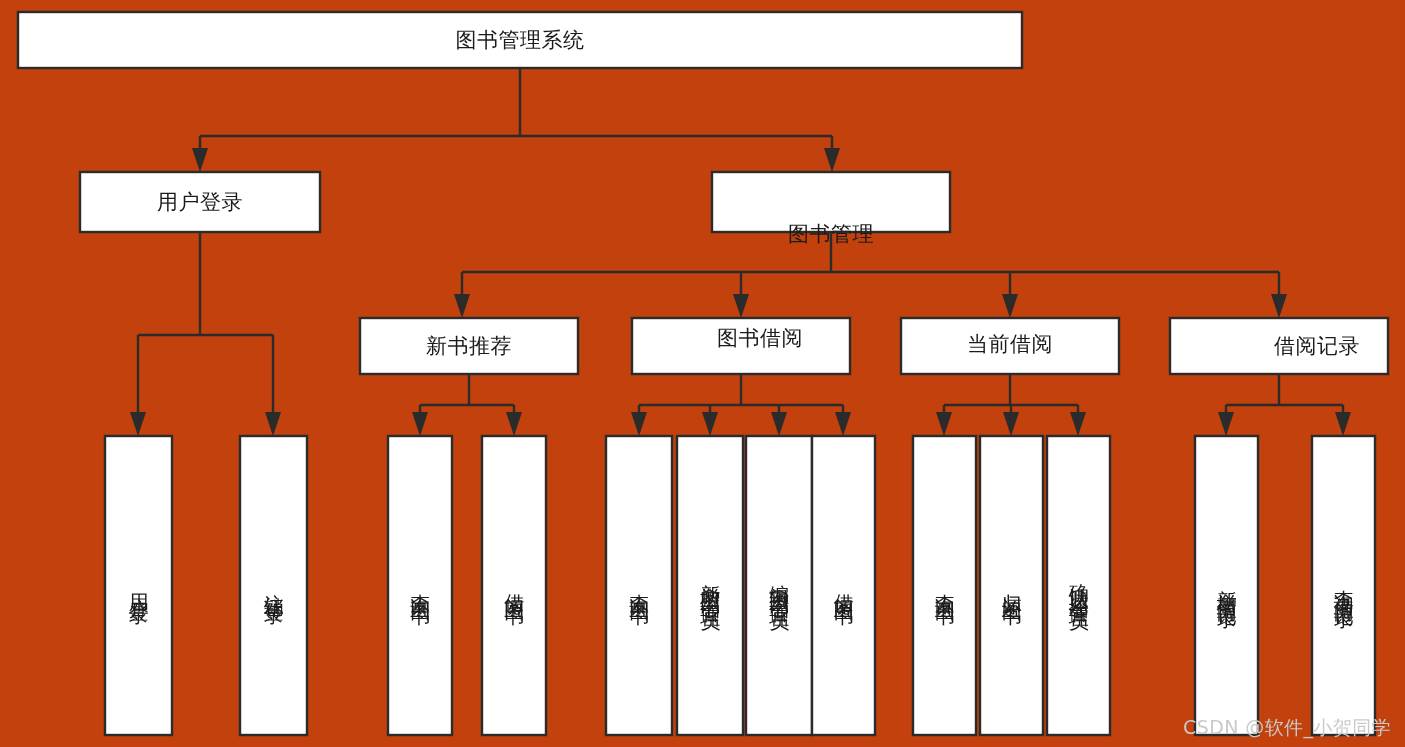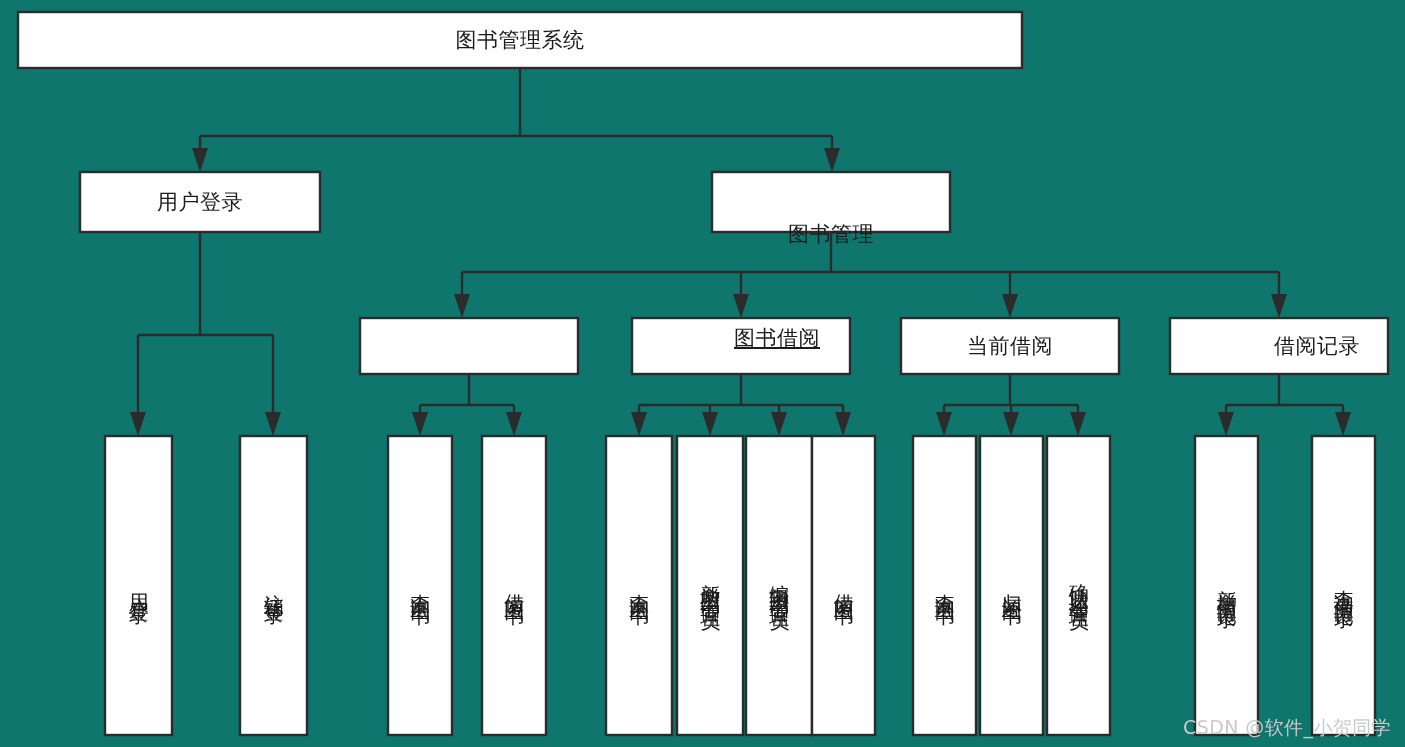--- a/index.html
+++ b/index.html
@@ -8,21 +8,21 @@
     padding: 0;
     background: #ffffff;
   }
   body {
     font-family: "DejaVu Sans", "Liberation Sans", sans-serif;
   }
   #diagram-root {
     position: relative;
     width: 1405px;
     height: 747px;
-    background: #0f766e;
+    background: #c2410c;
     overflow: hidden;
   }
   svg#flow-svg {
     position: absolute;
     left: 0;
     top: 0;
     width: 1405px;
     height: 747px;
   }
   .box-rect {
@@ -179,22 +179,23 @@
       <polygon class="arrowhead" points="1226,436 1218,412 1234,412"></polygon>
       <polygon class="arrowhead" points="1343,436 1335,412 1351,412"></polygon>
     </g>
   </svg>
 
   <div class="node-label horizontal" style="left:18px; top:12px; width:1004px; height:56px;">图书管理系统</div>
 
   <div class="node-label horizontal" style="left:80px; top:172px; width:240px; height:60px;">用户登录</div>
   <div class="node-label horizontal" style="left:712px; top:172px; width:238px; height:60px;margin-top:32px;">图书管理</div>
 
-  <div class="node-label horizontal" style="left:668px; top:318px; width:218px; height:40px;text-decoration:underline;">图书借阅</div>
-  <div class="node-label horizontal" style="left:901px; top:318px; width:218px; height:56px;">当前借阅</div>
+  <div class="node-label horizontal" style="left:360px; top:318px; width:218px; height:56px;">新书推荐</div>
+  <div class="node-label horizontal" style="left:651px; top:318px; width:218px; height:40px;">图书借阅</div>
+  <div class="node-label horizontal" style="left:901px; top:318px; width:218px; height:56px;font-family:Liberation Mono, monospace;">当前借阅</div>
   <div class="node-label horizontal" style="left:1208px; top:318px; width:218px; height:56px;">借阅记录</div>
 
   <div class="node-label vertical" style="left:105px; top:436px; width:67px; height:299px;">用户登录</div>
   <div class="node-label vertical" style="left:240px; top:436px; width:67px; height:299px;">注销登录</div>
 
   <div class="node-label vertical" style="left:388px; top:436px; width:64px; height:299px;">查询图书</div>
   <div class="node-label vertical" style="left:482px; top:436px; width:64px; height:299px;">借阅图书</div>
 
   <div class="node-label vertical" style="left:606px; top:436px; width:66px; height:299px;">查询图书</div>
   <div class="node-label vertical" style="left:677px; top:436px; width:66px; height:299px;">新增图书（管理员）</div>

